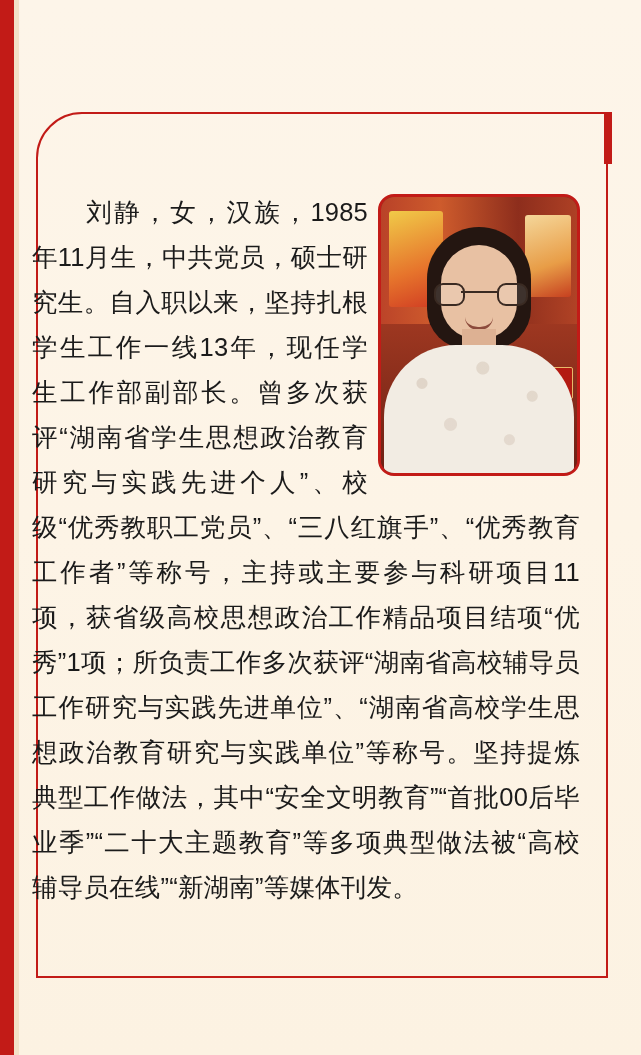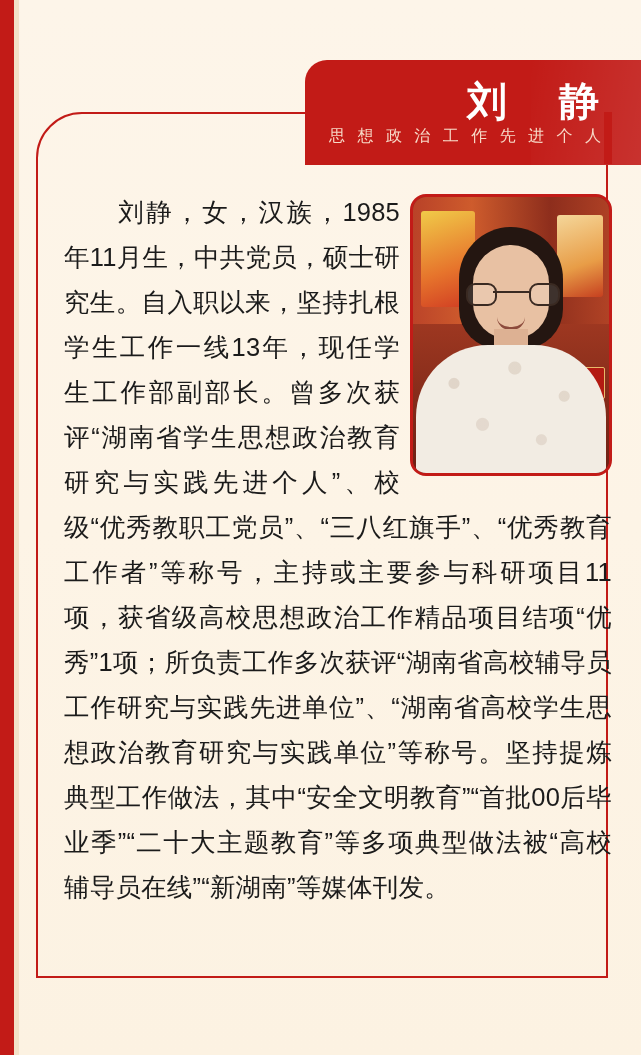--- a/index.html
+++ b/index.html
@@ -102,21 +102,21 @@
     left: 604px;
     top: 112px;
     width: 8px;
     height: 52px;
     background: #c21b17;
   }
 
   
   .article {
     position: absolute;
-    left: 64px;
+    left: 32px;
     top: 190px;
     width: 548px;
     font-size: 25.5px;
     line-height: 45px;
     color: #1b1b1b;
     text-align: justify;
     text-justify: inter-ideograph;
     font-family: "Liberation Sans", sans-serif;
     letter-spacing: 0.2px;
   }
@@ -242,25 +242,20 @@
 </head>
 <body>
 
 <div class="page">
 
   <div class="left-stripe"></div>
   <div class="left-stripe-inner"></div>
 
   <div class="frame"></div>
 
-  <div class="banner">
-    <div class="banner-shade"></div>
-    <div class="banner-title">刘　静</div>
-    <div class="banner-sub">思 想 政 治 工 作 先 进 个 人</div>
-  </div>
   <div class="banner-leg"></div>
 
   <div class="article">
     <div class="portrait">
       <div class="ph-bg"></div>
       <div class="ph-board"></div>
       <div class="ph-poster"></div>
       <div class="ph-poster2"></div>
       <div class="ph-banner">2024届新生季</div>
       <div class="ph-hair"></div>

